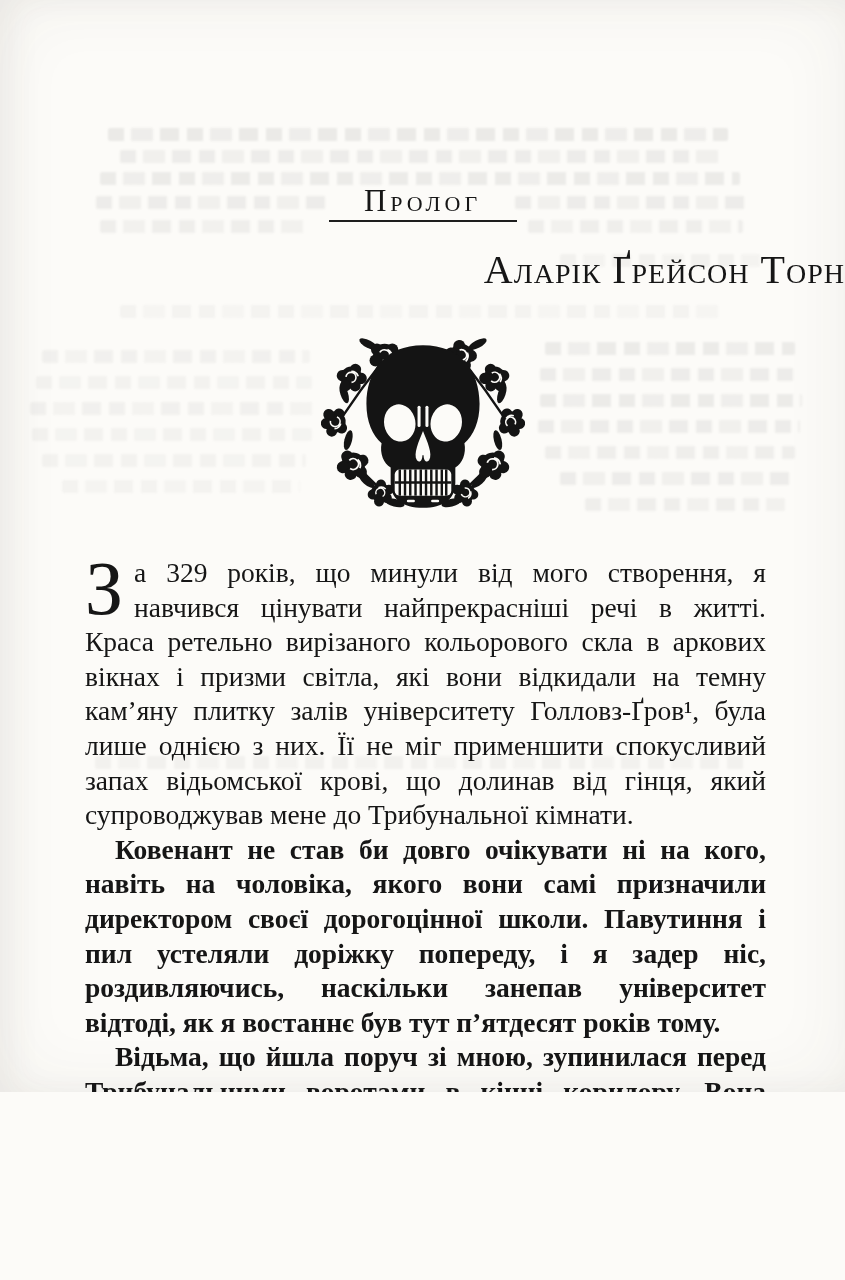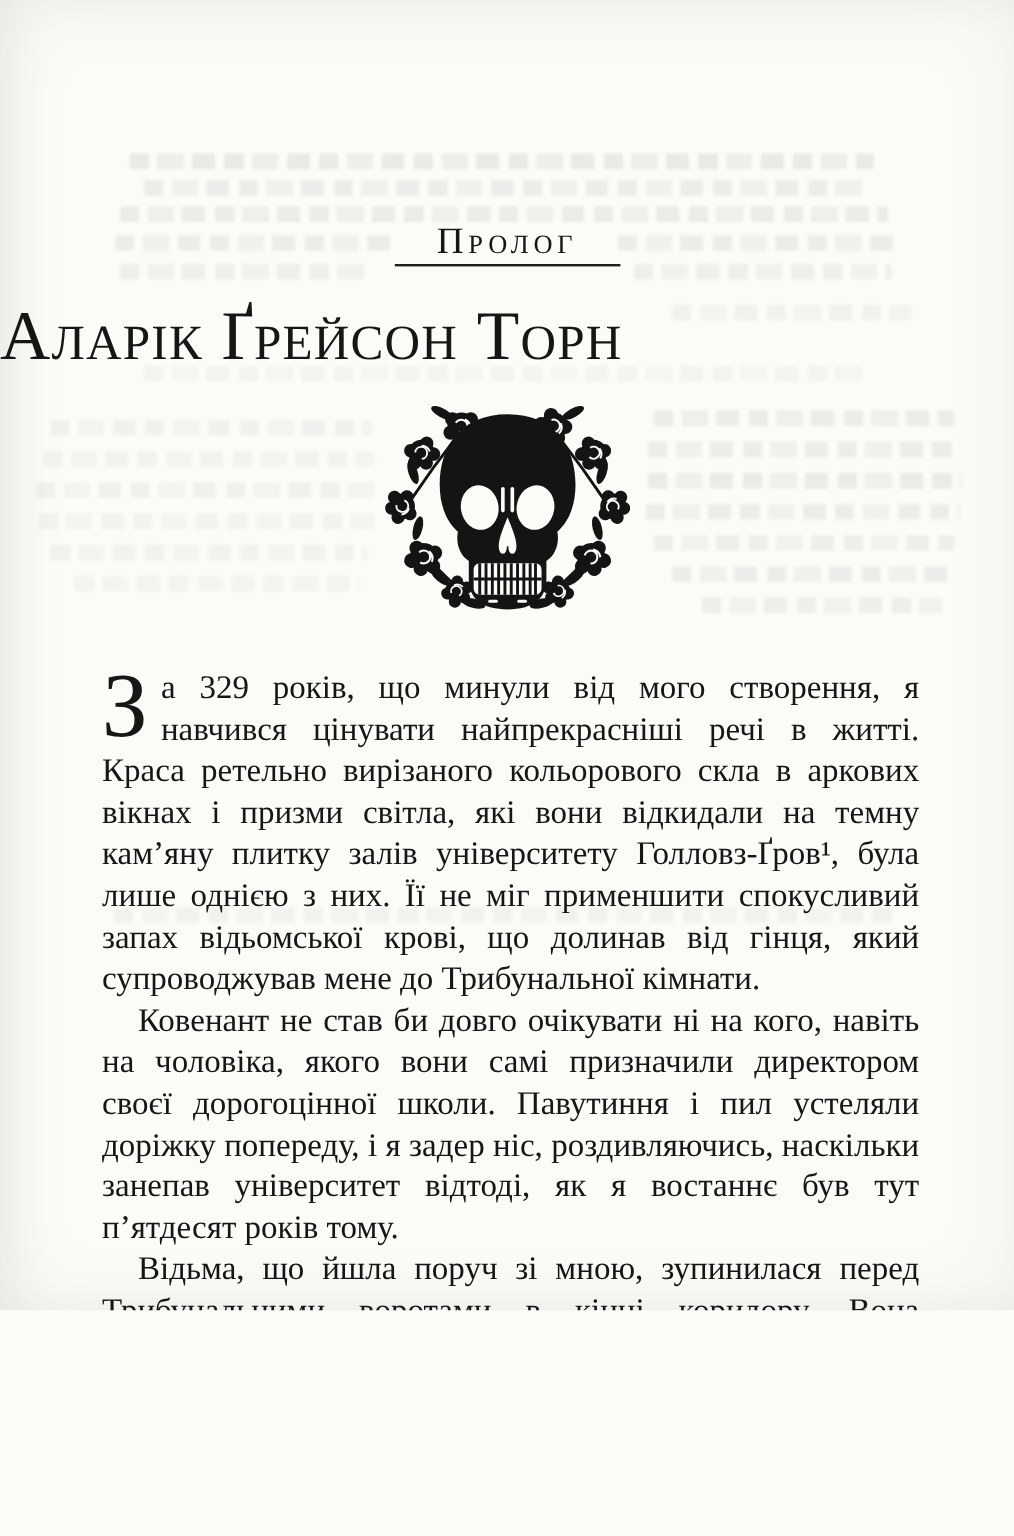--- a/index.html
+++ b/index.html
@@ -15,33 +15,33 @@
   .kicker{
     position:absolute;top:183px;left:0;right:0;z-index:2;
     text-align:center;font-variant:small-caps;font-size:31px;letter-spacing:4px;
   }
   .kicker-rule{
     position:absolute;top:220px;left:50%;transform:translateX(-50%);z-index:2;
     width:188px;height:2px;background:#1e1e1e;
   }
   .title{
     position:absolute;top:246px;left:0;right:0;z-index:2;margin:0;
-    text-align:left;font-variant:small-caps;font-weight:400;
-    font-size:58px;letter-spacing:1px;
+    text-align:right;font-variant:small-caps;font-weight:400;
+    font-size:40px;letter-spacing:1px;
   }
   .ornament{
     position:absolute;top:331px;left:50%;transform:translateX(-50%);z-index:2;
   }
   .body-text{
     position:absolute;left:85px;top:556px;width:681px;z-index:2;
     font-size:27.5px;line-height:34.6px;text-align:justify;
     text-justify:inter-word;
   }
   .para{margin:0;}
-  .para.indent{text-indent:30px;}
+  .para.indent{text-indent:30px;font-weight:bold;}
   .dropcap{
     float:left;font-size:76px;line-height:58px;
     margin:3px 11px 0 0;
   }
   .footnote-rule{
     position:absolute;left:80px;top:1199px;width:133px;height:2px;
     background:#2b2b2b;z-index:2;
   }
   .footnote{
     position:absolute;left:70px;top:1209px;width:660px;z-index:2;

